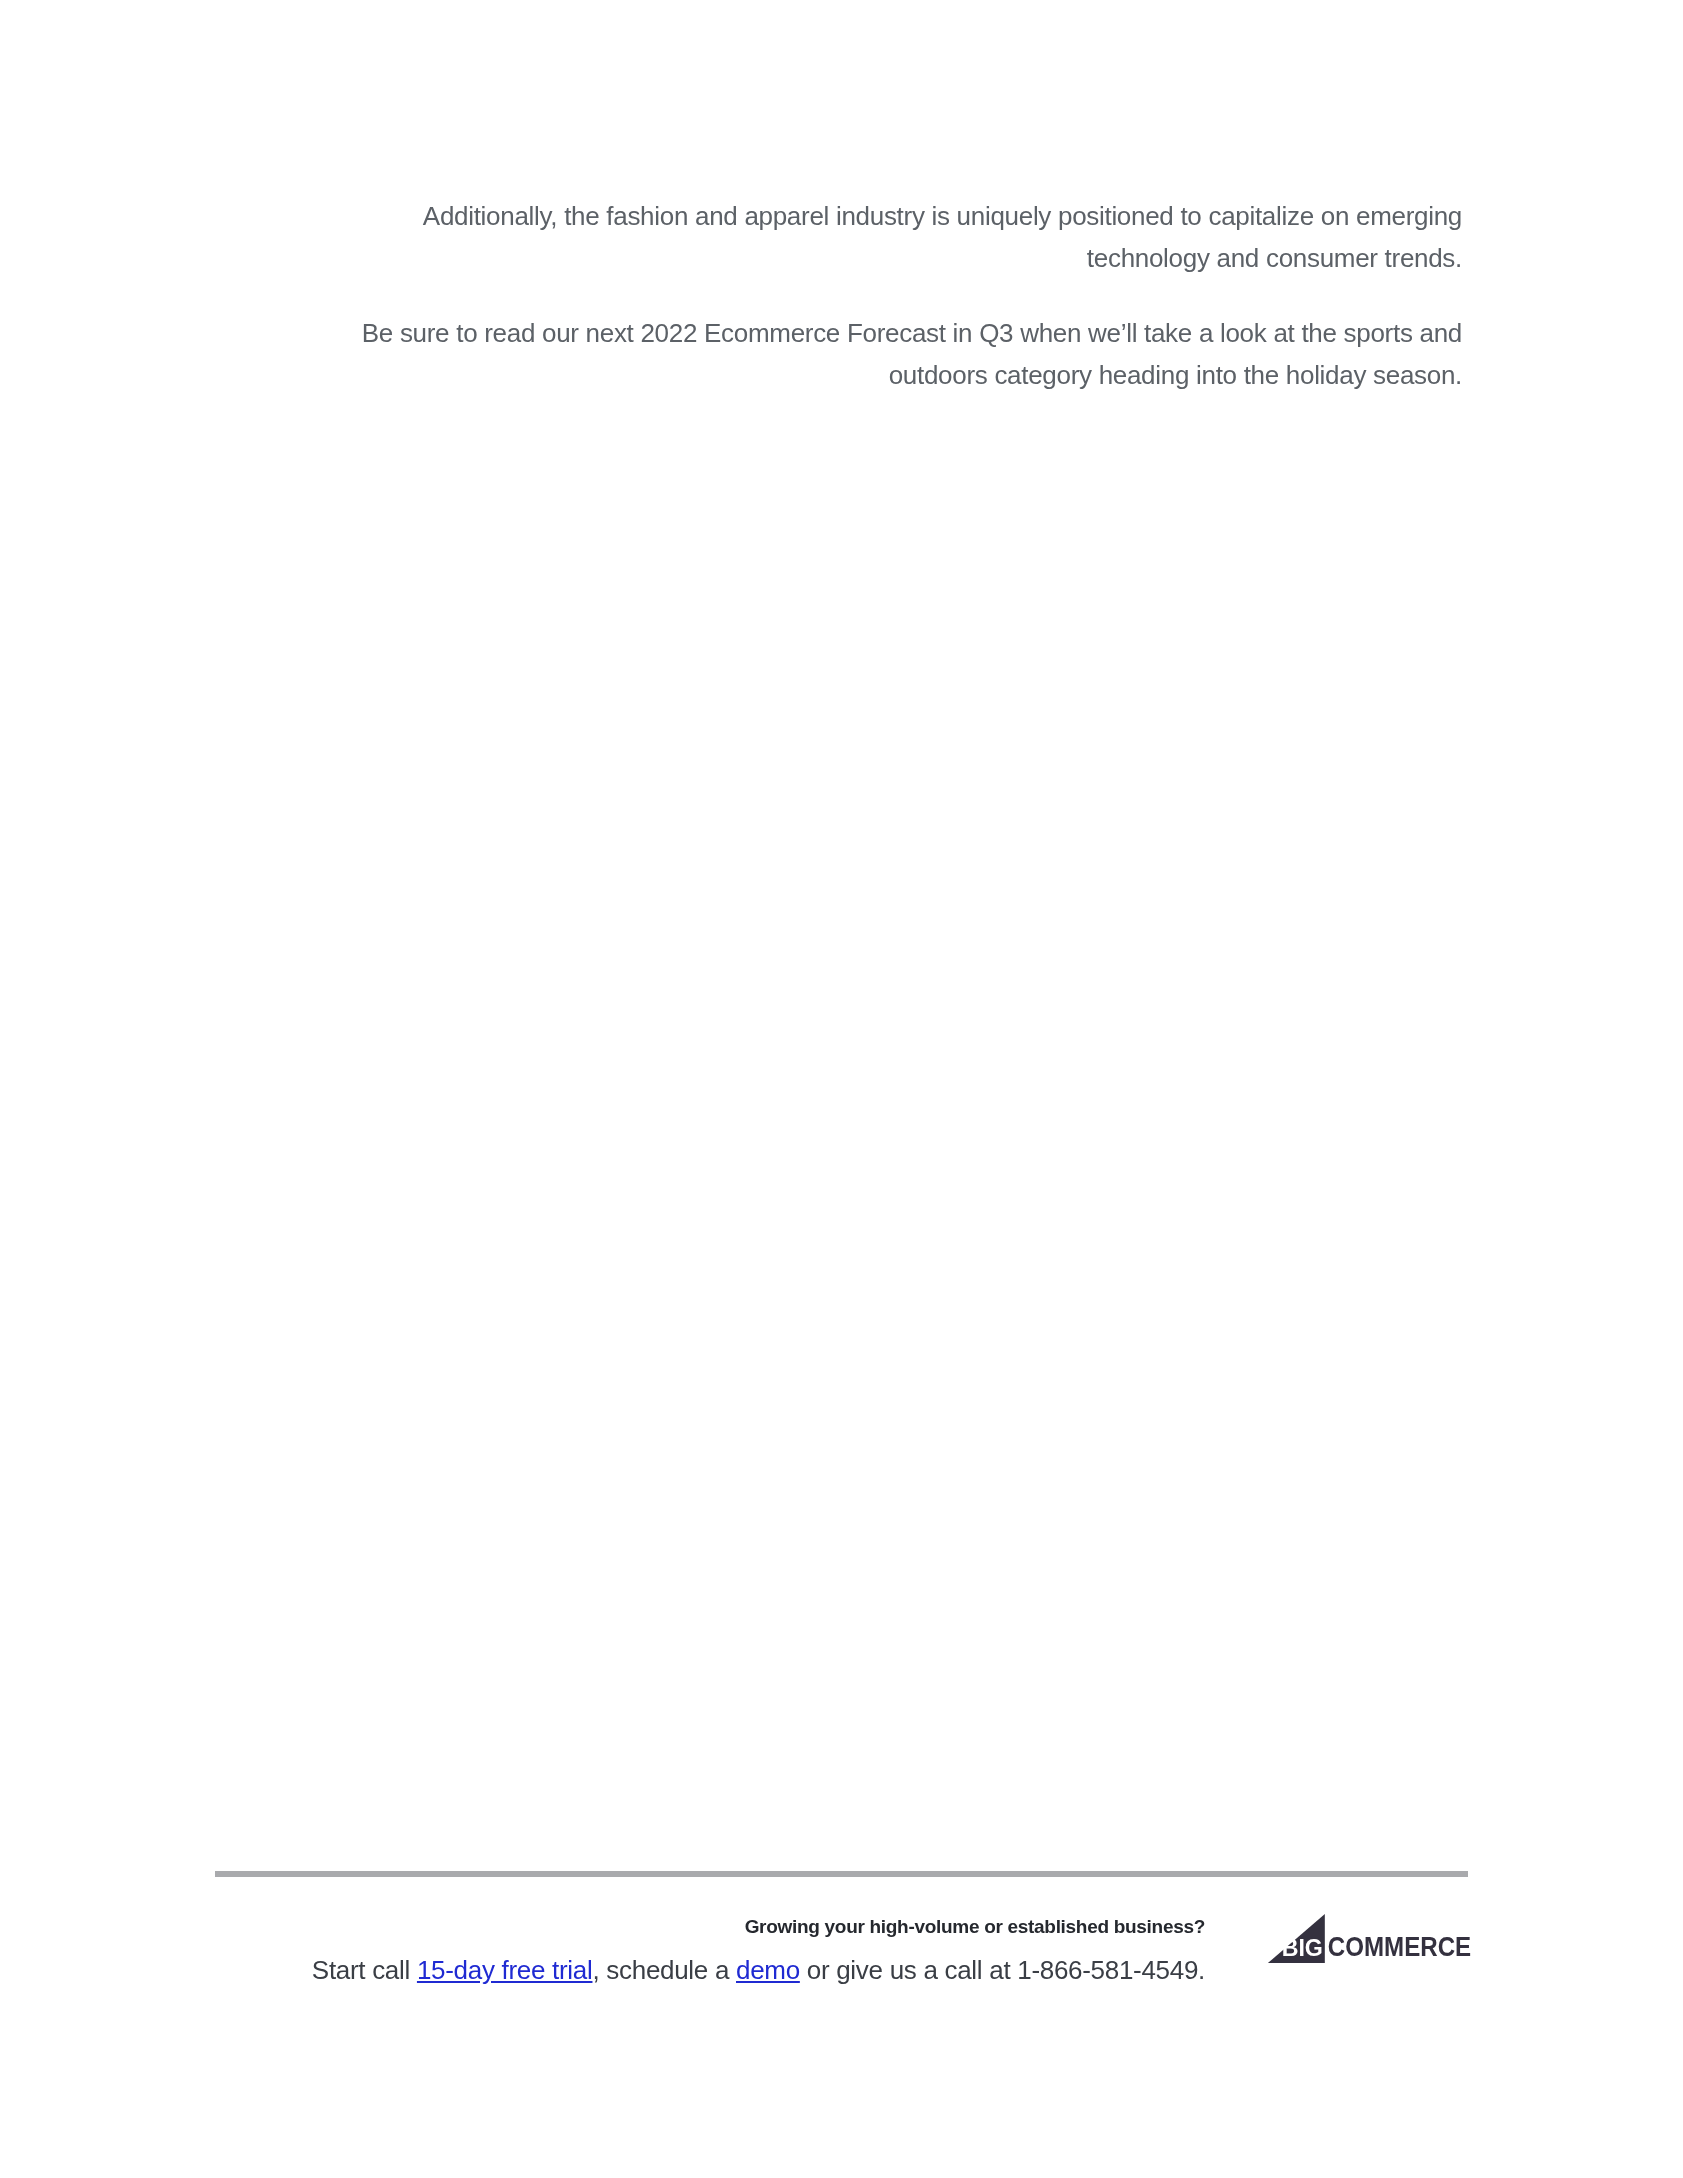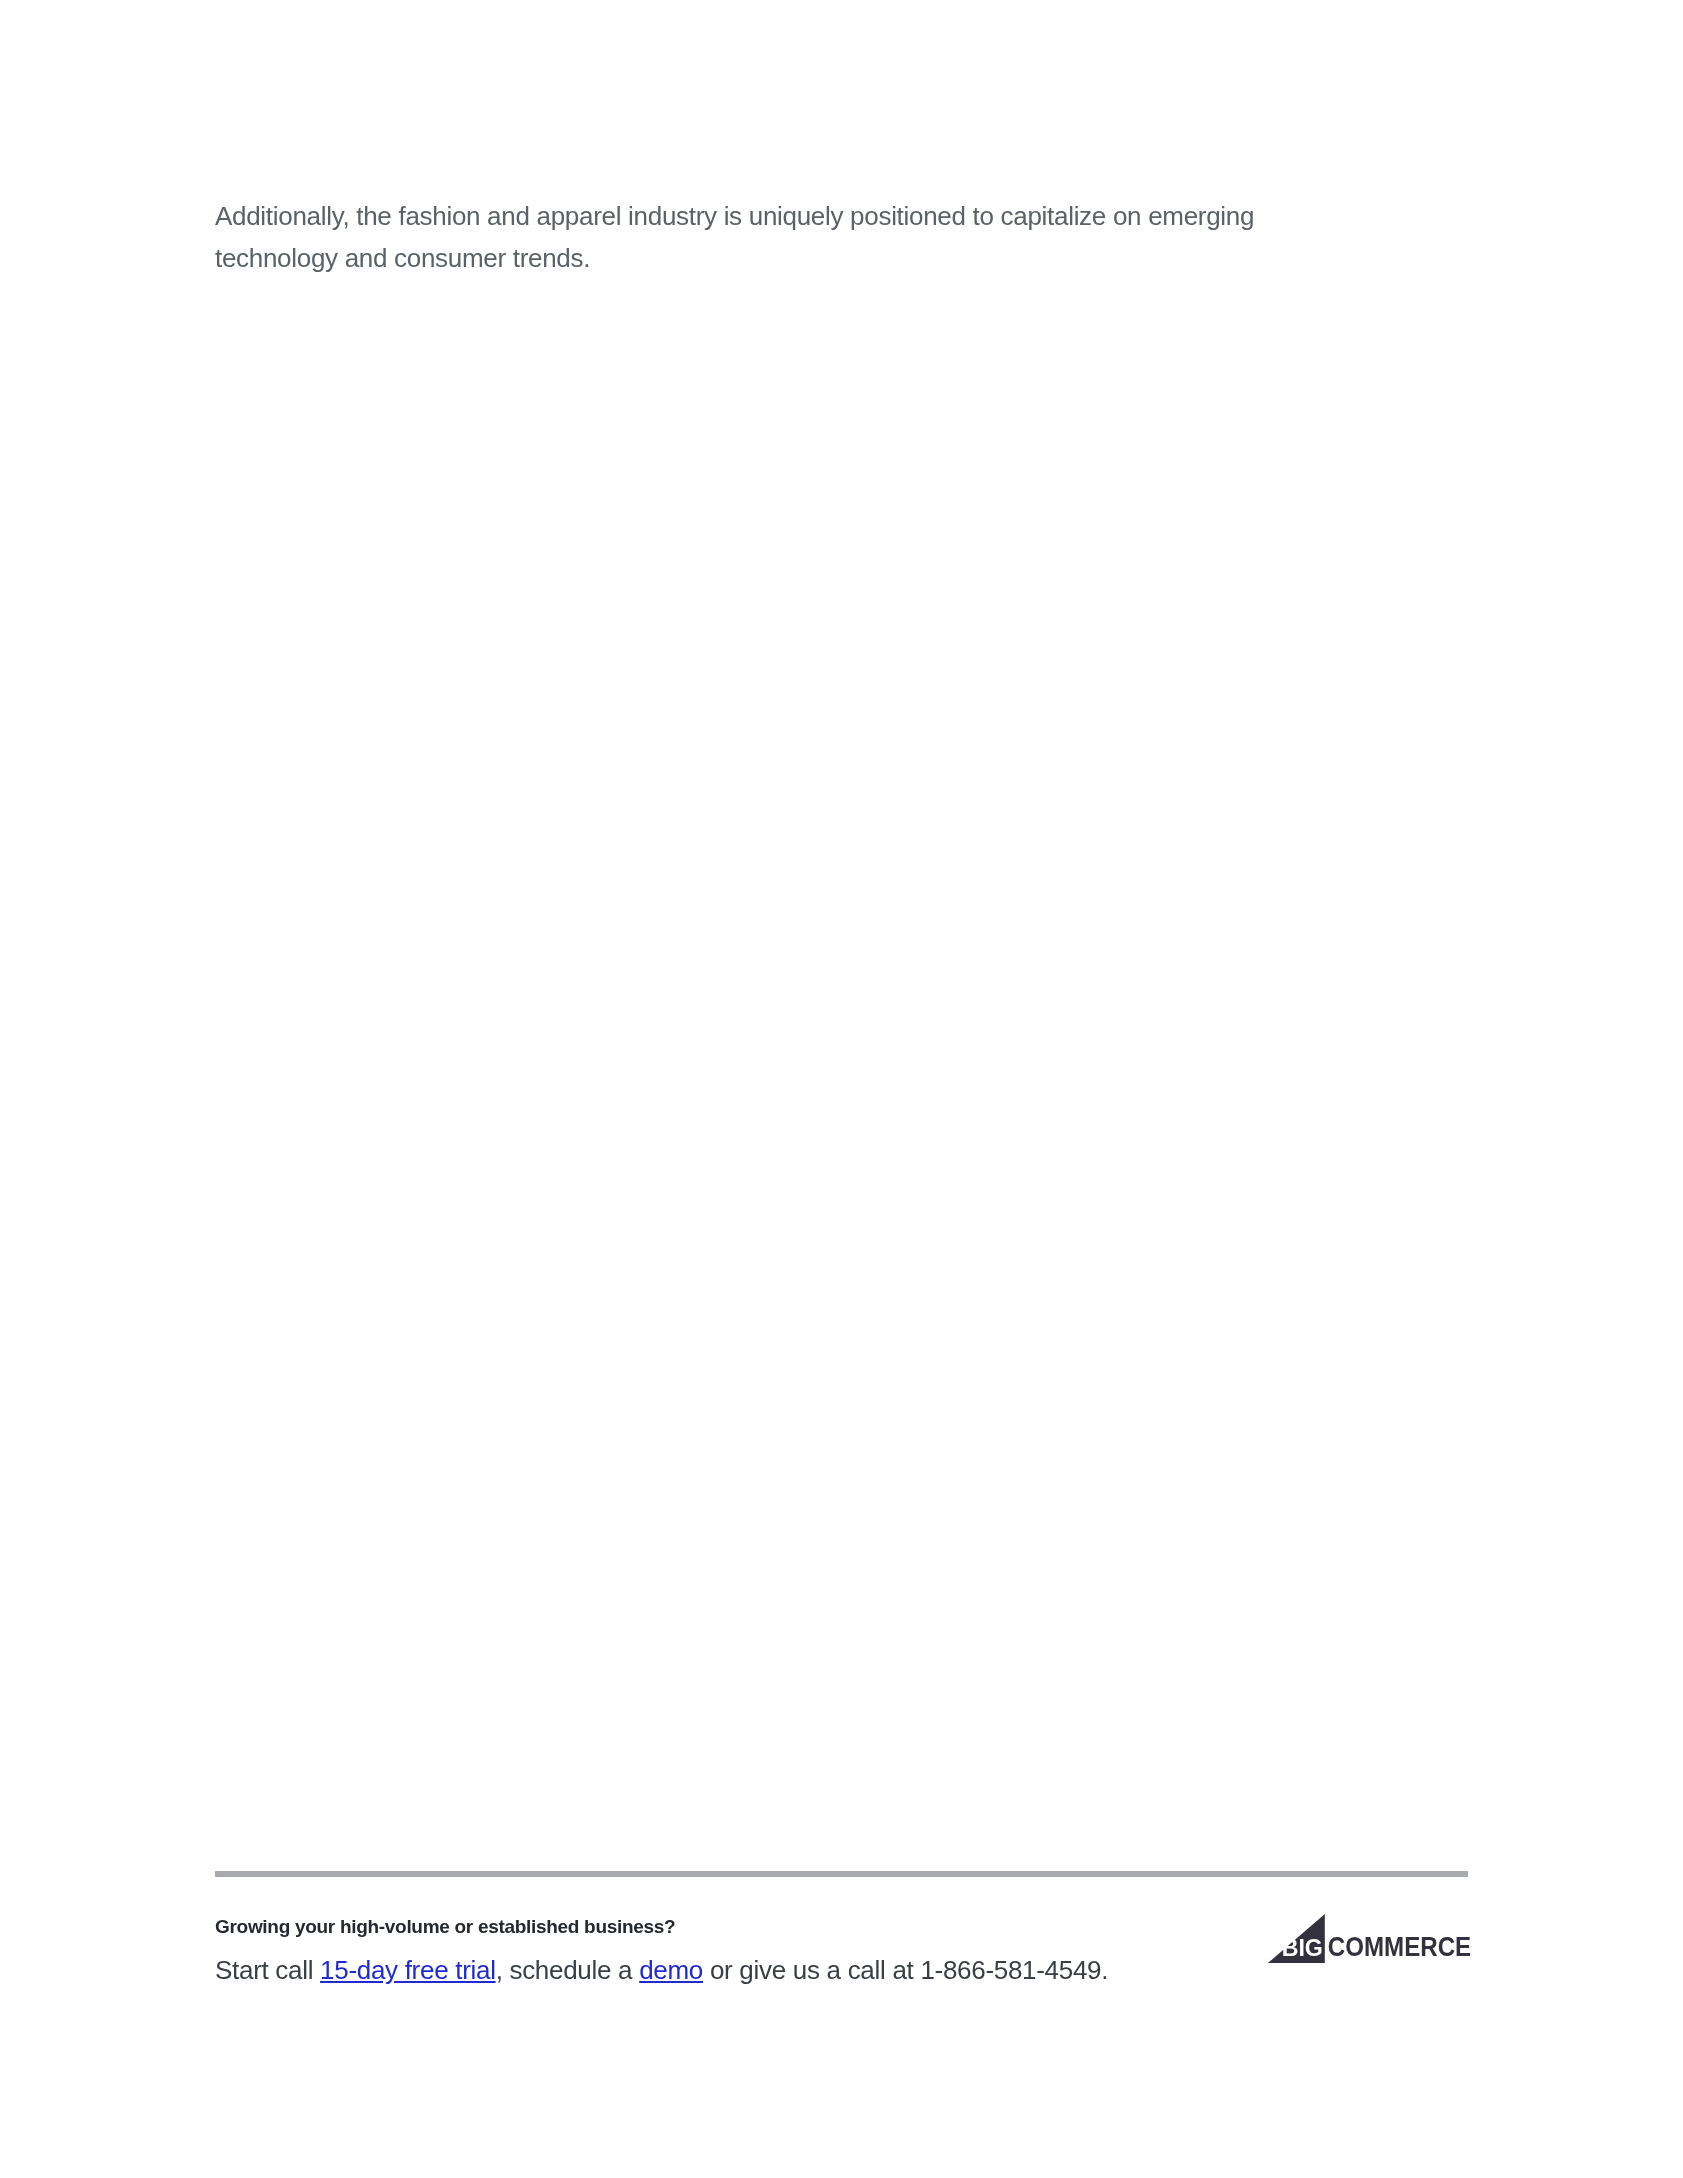--- a/index.html
+++ b/index.html
@@ -7,20 +7,21 @@
     padding: 0;
     background: #ffffff;
   }
   .page {
     position: relative;
     width: 1683px;
     height: 2178px;
     background: #ffffff;
     overflow: hidden;
     font-family: "Liberation Sans", "DejaVu Sans", sans-serif;
+    text-align: right;
   }
   .content {
     position: absolute;
     left: 215px;
     top: 195px;
     width: 1247px;
   }
   .body-par {
     margin: 0 0 33px 0;
     font-size: 26px;
@@ -75,20 +76,22 @@
   }
 </style>
 </head>
 <body>
 
 <div class="page">
 
   <main class="content">
     <p class="body-par">Additionally, the fashion and apparel industry is uniquely positioned to capitalize on emerging
 technology and consumer trends.</p>
+    <p class="body-par">Be sure to read our next 2022 Ecommerce Forecast in Q3 when we’ll take a look at the sports and
+outdoors category heading into the holiday season.</p>
   </main>
 
   <div class="footer-rule"></div>
 
   <footer>
     <div class="footer-left">
       <p class="footer-heading">Growing your high-volume or established business?</p>
       <p class="footer-cta"><span>Start call </span><a href="#">15-day free trial</a><span>, schedule a </span><a href="#">demo</a><span> or give us a call at 1-866-581-4549.</span></p>
     </div>
 

